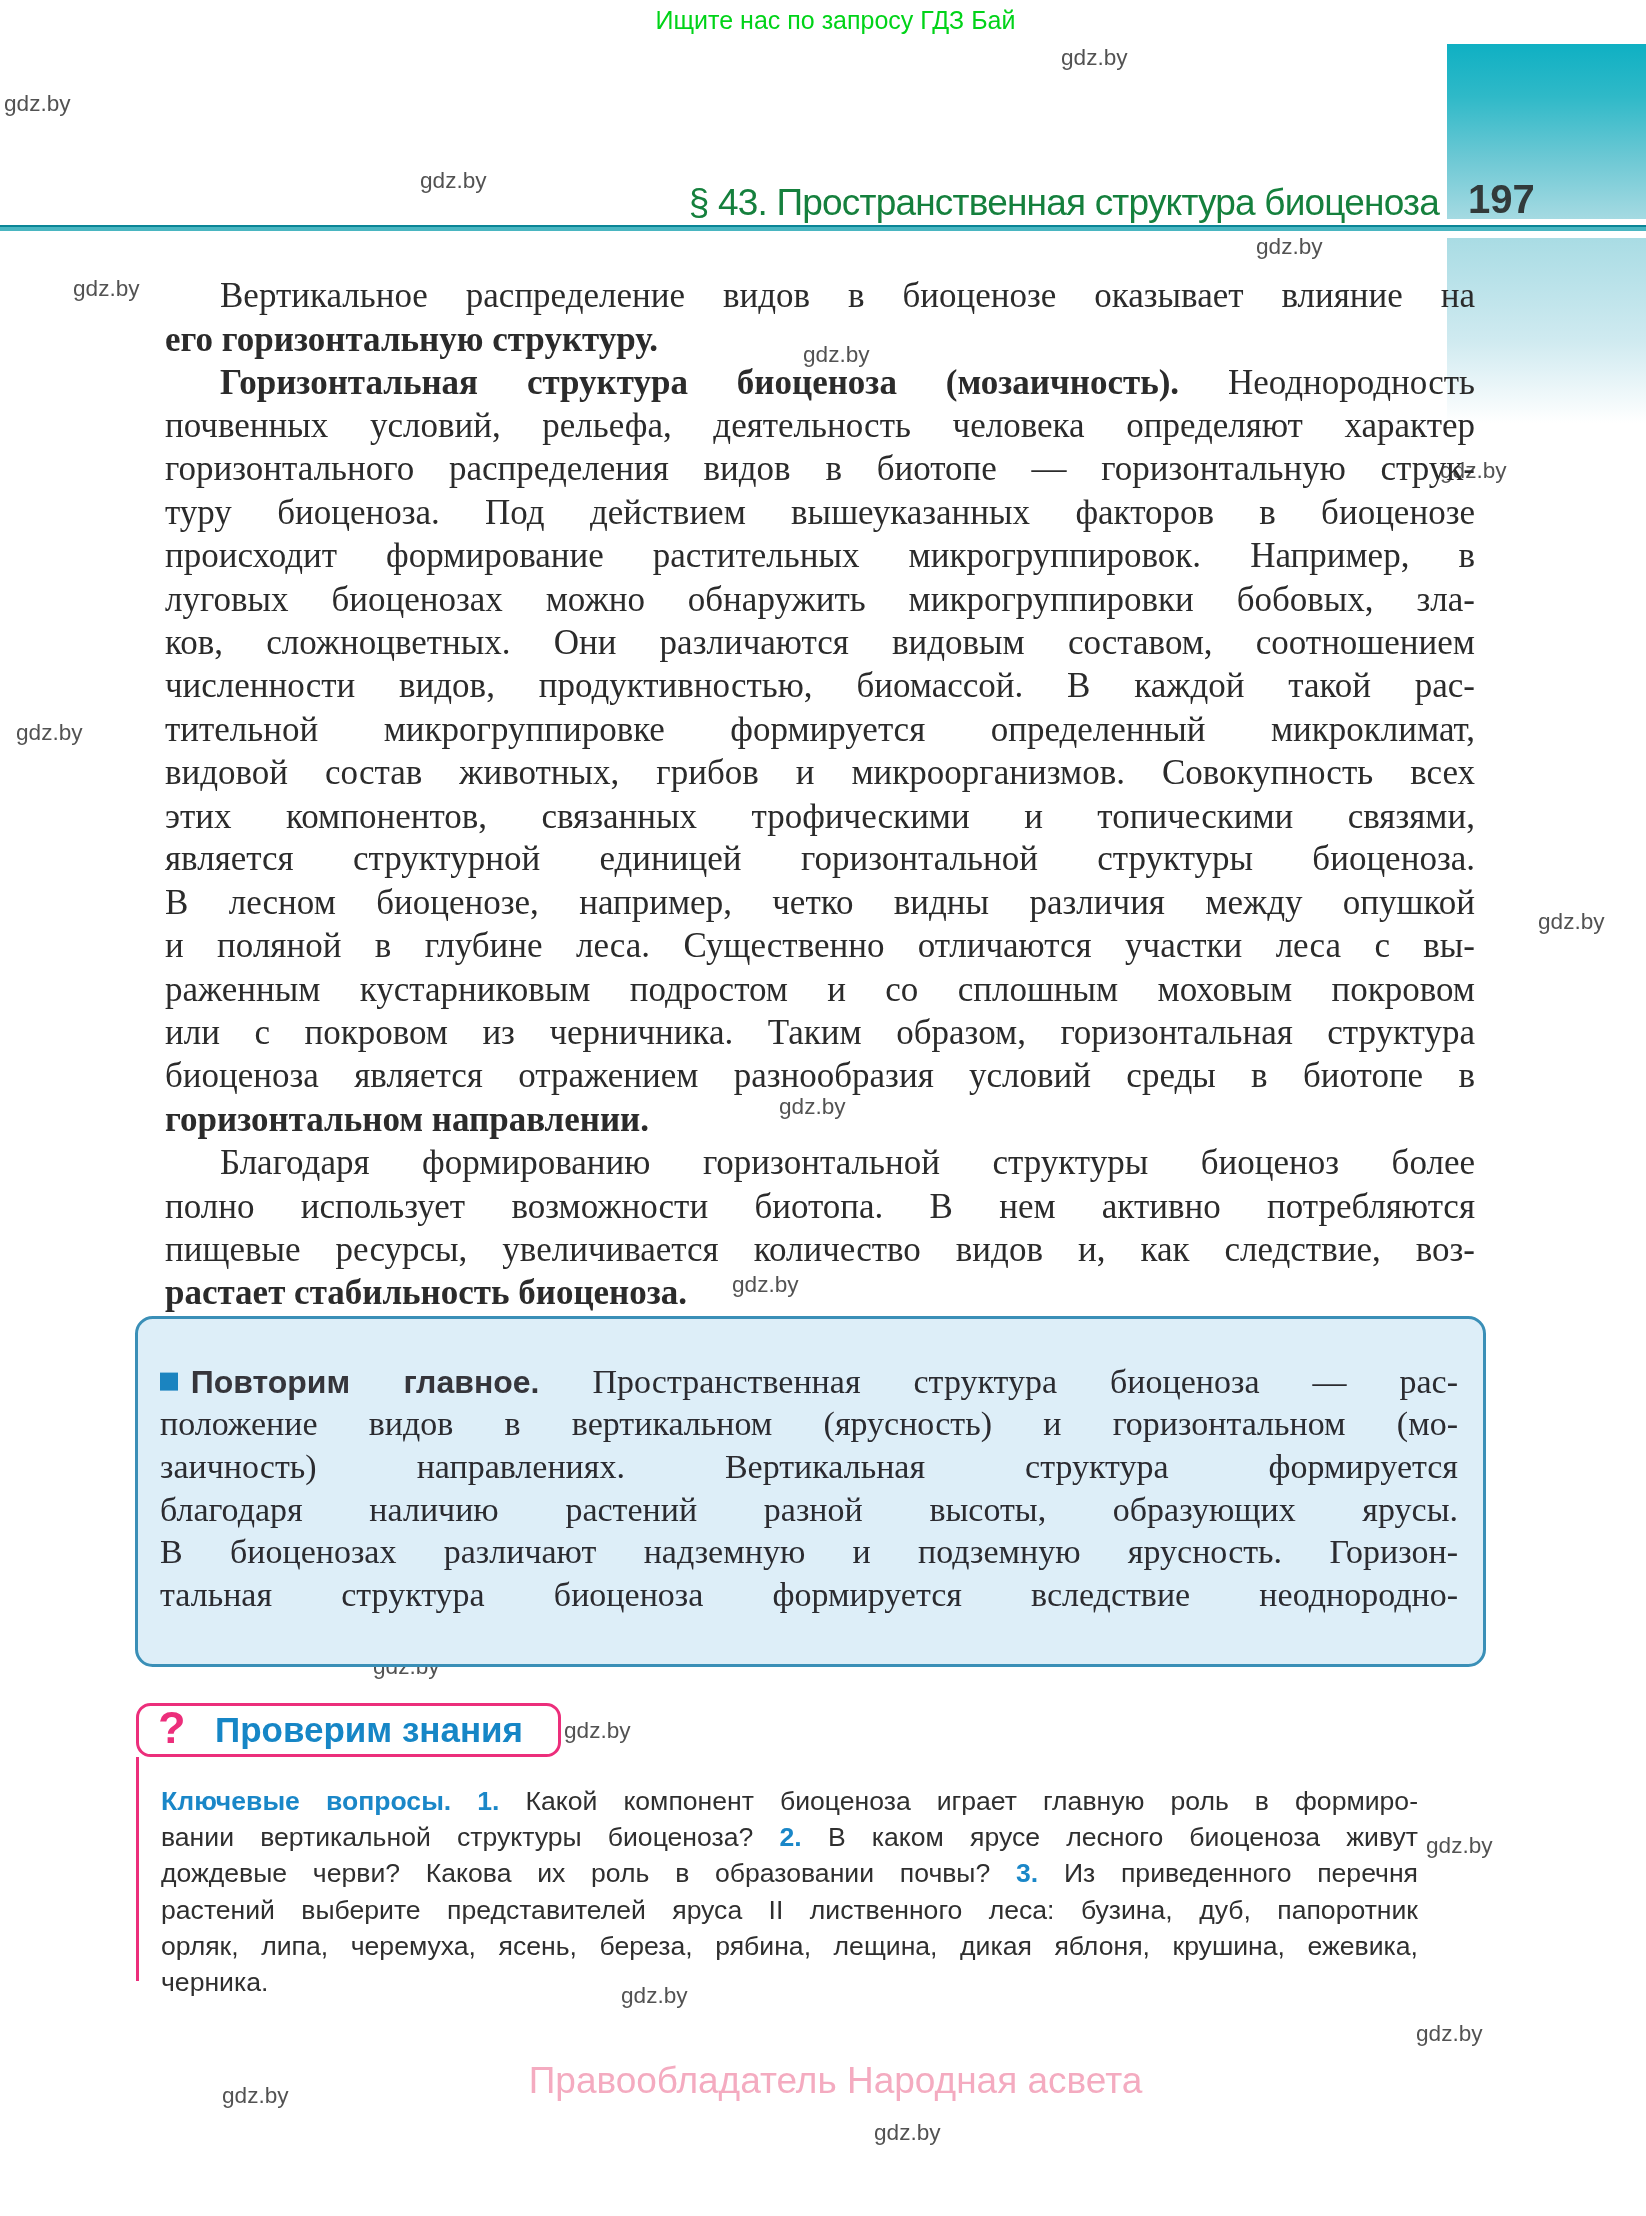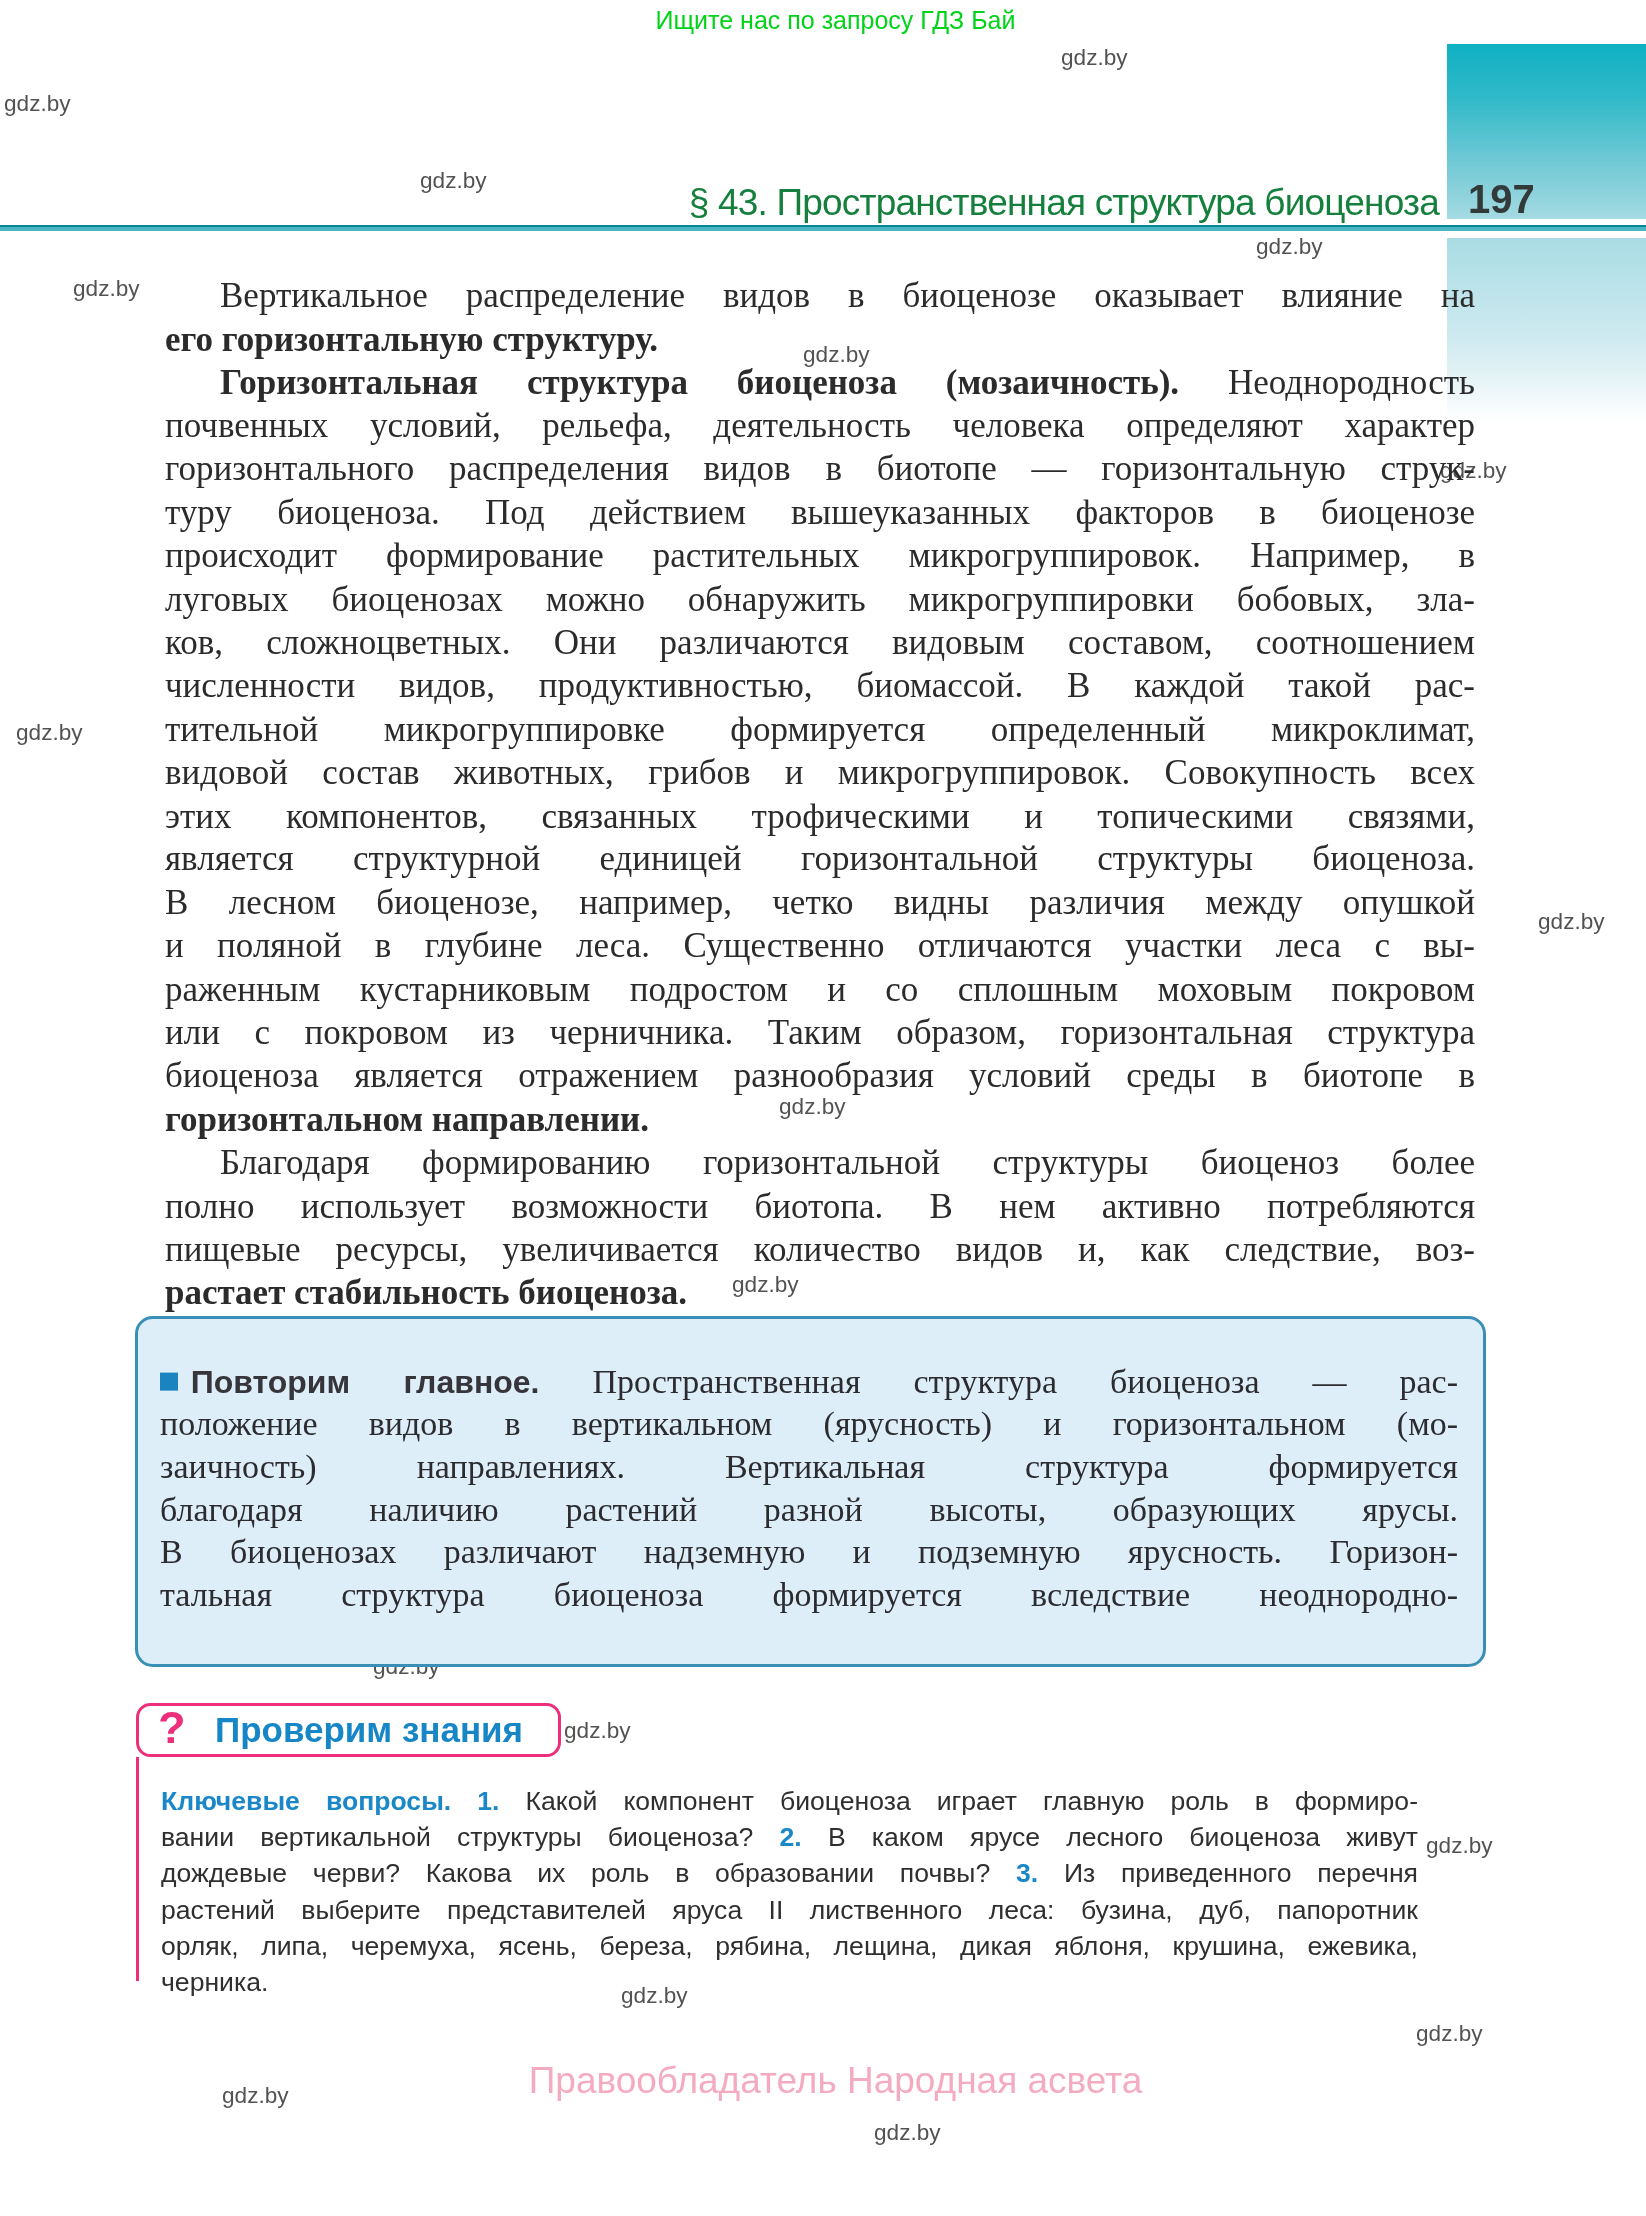--- a/index.html
+++ b/index.html
@@ -97,21 +97,21 @@
   <div class="bline last" style="top:318px">его горизонтальную структуру.</div>
   <div class="bline ind" style="top:361px"><span class="blead">Горизонтальная структура биоценоза (мозаичность).</span><span> Неоднородность</span></div>
   <div class="bline" style="top:404px">почвенных условий, рельефа, деятельность человека определяют характер</div>
   <div class="bline" style="top:447px">горизонтального распределения видов в биотопе — горизонтальную струк-</div>
   <div class="bline" style="top:491px">туру биоценоза. Под действием вышеуказанных факторов в биоценозе</div>
   <div class="bline" style="top:534px">происходит формирование растительных микрогруппировок. Например, в</div>
   <div class="bline" style="top:578px">луговых биоценозах можно обнаружить микрогруппировки бобовых, зла-</div>
   <div class="bline" style="top:621px">ков, сложноцветных. Они различаются видовым составом, соотношением</div>
   <div class="bline" style="top:664px">численности видов, продуктивностью, биомассой. В каждой такой рас-</div>
   <div class="bline" style="top:708px">тительной микрогруппировке формируется определенный микроклимат,</div>
-  <div class="bline" style="top:751px">видовой состав животных, грибов и микрогруппировок. Совокупность всех</div>
+  <div class="bline" style="top:751px">видовой состав животных, грибов и микроорганизмов. Совокупность всех</div>
   <div class="bline" style="top:795px">этих компонентов, связанных трофическими и топическими связями,</div>
   <div class="bline" style="top:837px">является структурной единицей горизонтальной структуры биоценоза.</div>
   <div class="bline" style="top:881px">В лесном биоценозе, например, четко видны различия между опушкой</div>
   <div class="bline" style="top:924px">и поляной в глубине леса. Существенно отличаются участки леса с вы-</div>
   <div class="bline" style="top:968px">раженным кустарниковым подростом и со сплошным моховым покровом</div>
   <div class="bline" style="top:1011px">или с покровом из черничника. Таким образом, горизонтальная структура</div>
   <div class="bline" style="top:1054px">биоценоза является отражением разнообразия условий среды в биотопе в</div>
   <div class="bline last" style="top:1098px">горизонтальном направлении.</div>
   <div class="bline ind" style="top:1141px">Благодаря формированию горизонтальной структуры биоценоз более</div>
   <div class="bline" style="top:1185px">полно использует возможности биотопа. В нем активно потребляются</div>

